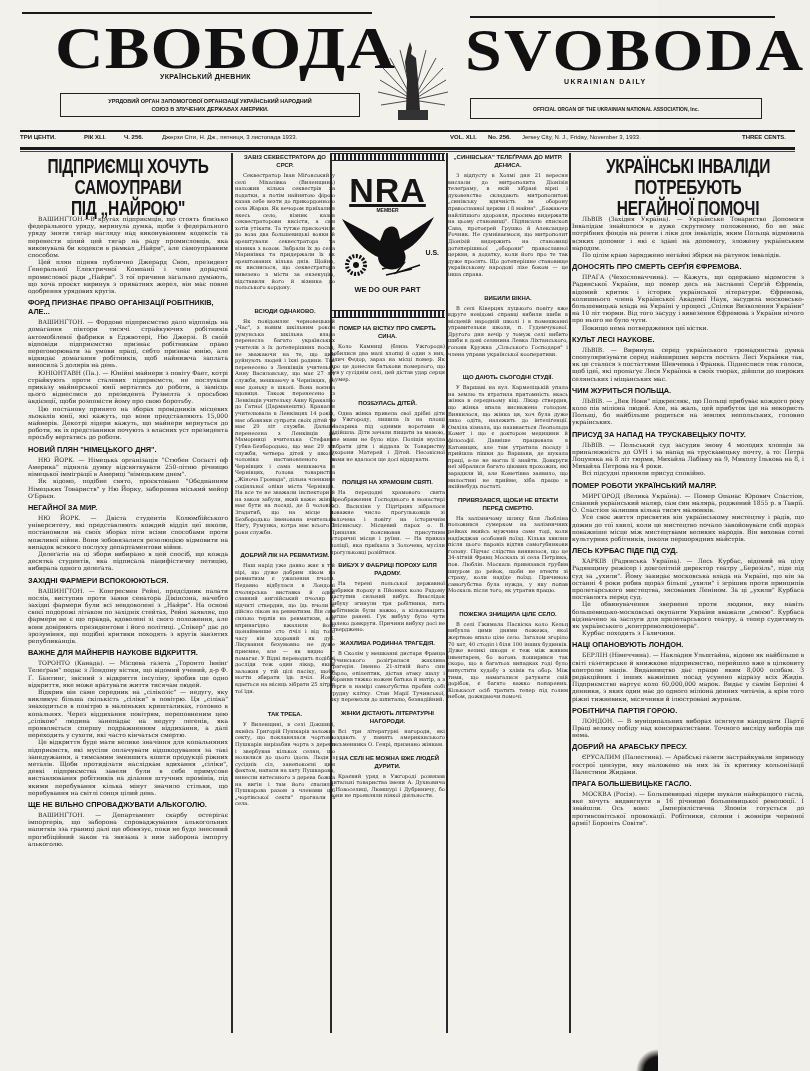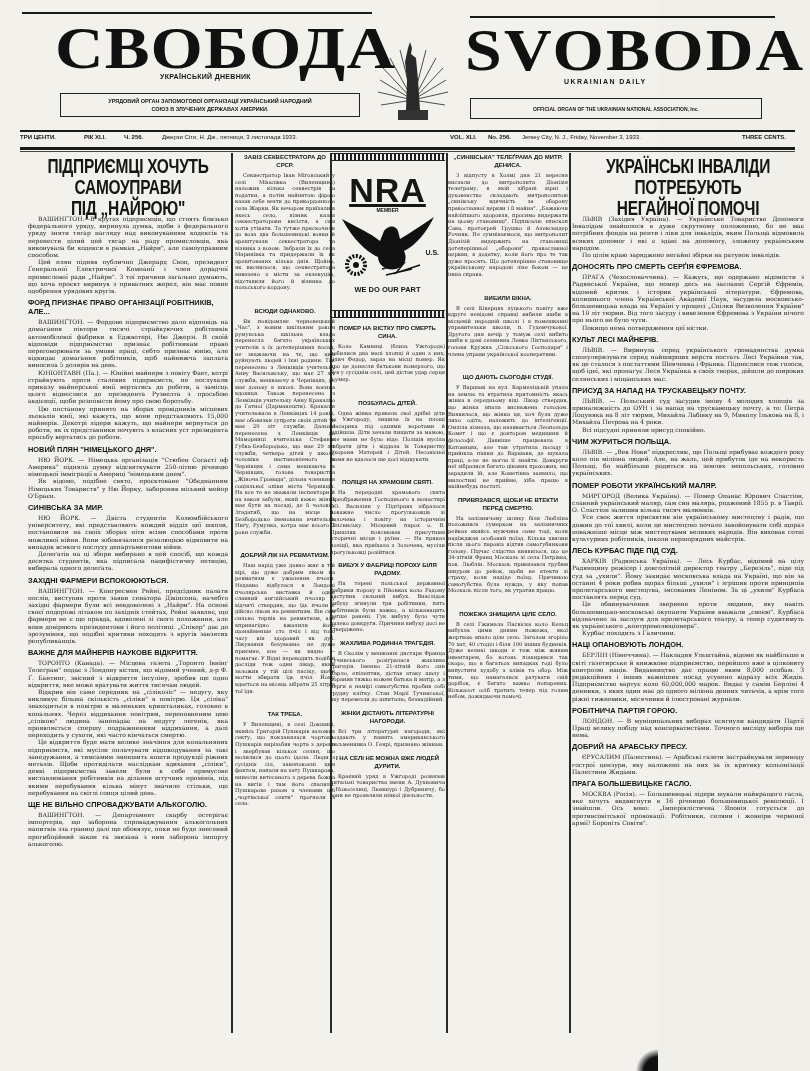--- a/index.html
+++ b/index.html
@@ -121,21 +121,21 @@
     <article>
       <p class="body">ЮНІОНТАВН (Па.). — Юнійні майнери з повіту Фает, котрі страйкують проти сталевих підприємств, не послухали приказу майнерської юнії вертатись до роботи, а замісць цього віднеслися до президента Рузвелта з просьбою авдієнції, щоби розповісти йому про свою боротьбу.</p>
       <p class="body">Цю постанову принято на зборах провідників місцевих льокалів юнії, які кажуть, що вони представляють 15,000 майнерів. Декотрі лідери кажуть, що майнери вернуться до роботи, як їх представники почують з власних уст президента просьбу вертатись до роботи.</p>
     </article>
     <article>
       <h2 class="head">НОВИЙ ПЛЯН "НІМЕЦЬКОГО ДНЯ".</h2>
       <p class="body">НЮ ЙОРК. — Німецька організація "Стюбен Сосаєті оф Америка" підняла думку відсвяткувати 250-літню річницю німецької імміграції в Америці "німецьким днем".</p>
       <p class="body">Як відомо, подібне свято, проєктоване "Обєднанням Німецьких Товариств" у Ню Йорку, заборонив міський мейор О'Браєн.</p>
     </article>
     <article>
-      <h2 class="head">СИНІВСЬКА ЗА МИР.</h2>
+      <h2 class="head">НЕГАЙНОЇ ЗА МИР.</h2>
       <p class="body">НЮ ЙОРК. — Двіста студентів Колюмбійського університету, які представляють кождий відділ цеї школи, постановили на своїх зборах піти всіми способами проти можливої війни. Вони зобовязалися резолюцією відмовити на випадок всякого послуху департаментови війни.</p>
       <p class="body">Делеґатів на ці збори вибирано в цей спосіб, що кожда десятка студентів, яка підписала пацифістичну петицію, вибирала одного делеґата.</p>
     </article>
     <article>
       <h2 class="head">ЗАХІДНІ ФАРМЕРИ ВСПОКОЮЮТЬСЯ.</h2>
       <p class="body">ВАШИНҐТОН. — Конгресмен Рейні, предсідник палати послів, виступив проти заяви сенатора Дікінсона, начебто західні фармери були всі невдоволені з „Найри". На основі своєї подорожі літаком по західніх стейтах, Рейні заявляє, що фармери не є що правда, вдоволені зі свого положення, але вони довіряють президентови і його політиці. „Спікер" дає до зрозуміння, що подібні критики походять з кругів завзятих републиканців.</p>
     </article>
     <article>
       <h2 class="head">ВАЖНЕ ДЛЯ МАЙНЕРІВ НАУКОВЕ ВІДКРИТТЯ.</h2>
       <p class="body">ТОРОНТО (Канада). — Місцева газета „Торонто Івнінґ Телеґрам" подає з Лондону вістки, що відомий учений, д-р Ф. Ґ. Бантинг, звісний з відкриття інсуліну, зробив ще одно відкриття, яке може вратувати життя тисячам людей.</p>
@@ -251,31 +251,31 @@
       </h1>
       <p class="body">ЛЬВІВ (Західня Україна). — Українське Товариство Допомоги Інвалідам знайшлося в дуже скрутному положенню, бо не має потрібних фондів на ренти і ліки для інвалідів, яким Польща відмовила всяких допомог і які є здані на допомогу, зложену українським народом.</p>
       <p class="body">По цілім краю заряджено негайні збірки на ратунок інвалідів.</p>
     </article>
     <article>
       <h2 class="head">ДОНОСЯТЬ ПРО СМЕРТЬ СЕРҐІЯ ЄФРЕМОВА.</h2>
       <p class="body">ПРАГА (Чехословаччина). — Кажуть, що одержано відомости з Радянської України, що помер десь на засланні Серґій Єфремів, відомий критик і історик української літератури. Єфремова, колишнього члена Української Академії Наук, засудила московсько-большевицька влада на Україні у процесі „Спілки Визволення України" на 10 літ тюрми. Від того засуду і вивезення Єфремова з України нічого про нього не було чути.</p>
       <p class="body">Покищо нема потвердження цеї вістки.</p>
     </article>
     <article>
-      <h2 class="head">КУЛЬТ ЛЕСІ МАЙНЕРІВ.</h2>
+      <h2 class="head">КУЛЬТ ЛЕСІ НАУКОВЕ.</h2>
       <p class="body">ЛЬВІВ. — Виринула серед українського громадянства думка спопуляризувати серед найширших верств постать Лесі Українки так, як це сталося з постаттями Шевченка і Франка. Піднеслися теж голоси, щоб ідеї, які пропаґує Леся Українка в своїх творах, дійшли до широких селянських і міщанських мас.</p>
+    </article>
+    <article>
+      <h2 class="head">ЧИМ ЖУРИТЬСЯ ПОЛЬЩА.</h2>
+      <p class="body">ЛЬВІВ. — „Век Нови" підкреслює, що Польщі прибуває кождого року коло пів міліона людей. Але, на жаль, цей прибуток іде на некористь Польщі, бо найбільше родиться на землях непольських, головно українських.</p>
     </article>
     <article>
       <h2 class="head">ПРИСУД ЗА НАПАД НА ТРУСКАВЕЦЬКУ ПОЧТУ.</h2>
       <p class="body">ЛЬВІВ. — Польський суд засудив знову 4 молодих хлопців за приналежність до ОУН і за напад на трускавецьку почту, а то: Петра Лоцуняка на 8 літ тюрми, Михайла Лабівку на 9, Миколу Ількова на 8, і Михайла Петрова на 4 роки.</p>
       <p class="body">Всі підсудні приняли присуд спокійно.</p>
-    </article>
-    <article>
-      <h2 class="head">ЧИМ ЖУРИТЬСЯ ПОЛЬЩА.</h2>
-      <p class="body">ЛЬВІВ. — „Век Нови" підкреслює, що Польщі прибуває кождого року коло пів міліона людей. Але, на жаль, цей прибуток іде на некористь Польщі, бо найбільше родиться на землях непольських, головно українських.</p>
     </article>
     <article>
       <h2 class="head">ПОМЕР РОБОТИ УКРАЇНСЬКИЙ МАЛЯР.</h2>
       <p class="body">МИРГОРОД (Велика Україна). — Помер Опанас Юрович Сластіон, славний український маляр, сам син маляра, роджений 1855 р. в Таврії. О. Сластіон залишив кілька тисяч малюнків.</p>
       <p class="body">Усе своє життя присвятив він українському мистецтву і радів, що дожив до тої хвилі, коли це мистецтво почало завойовувати собі щораз поважніше місце між мистецтвами великих народів. Він виховав сотні культурних робітників, інколи першорядних майстрів.</p>
     </article>
     <article>
       <h2 class="head">ЛЕСЬ КУРБАС ПІДЕ ПІД СУД.</h2>
       <p class="body">ХАРКІВ (Радянська Україна). — Лесь Курбас, відомий на цілу Радянщину режісер і довголітній директор театру „Березіль", піде під суд за „ухили". Йому закидає московська влада на Україні, що він за останні 4 роки робив щораз більші „ухили" і згрішив проти принципів пролетарського мистецтва, зясованих Леніном. За ці „ухили" Курбаса поставлять перед суд.</p>
       <p class="body">Це обвинувачення звернене проти людини, яку навіть большевицько-московські окупанти України вважали „своєю". Курбаса відзначено за заслуги для пролетарського театру, а тепер судитимуть як українського „контрреволюціонера".</p>

